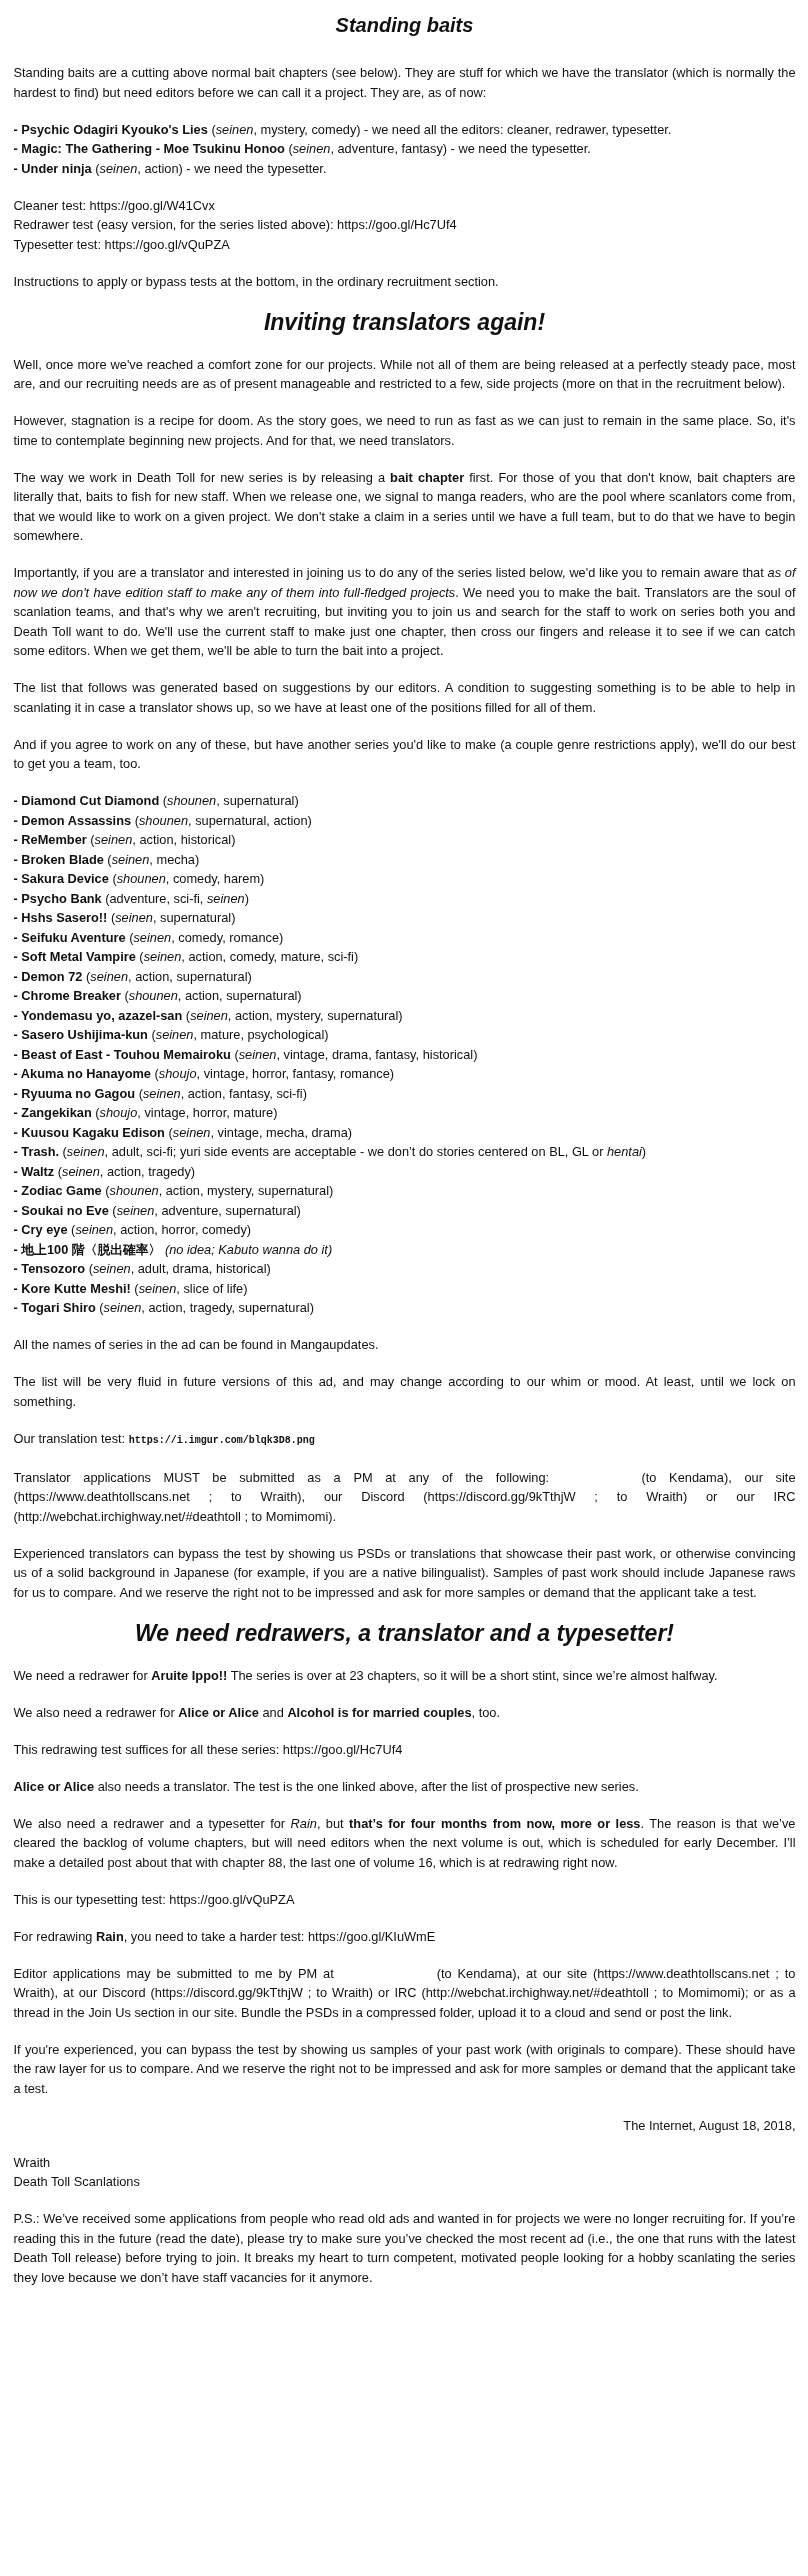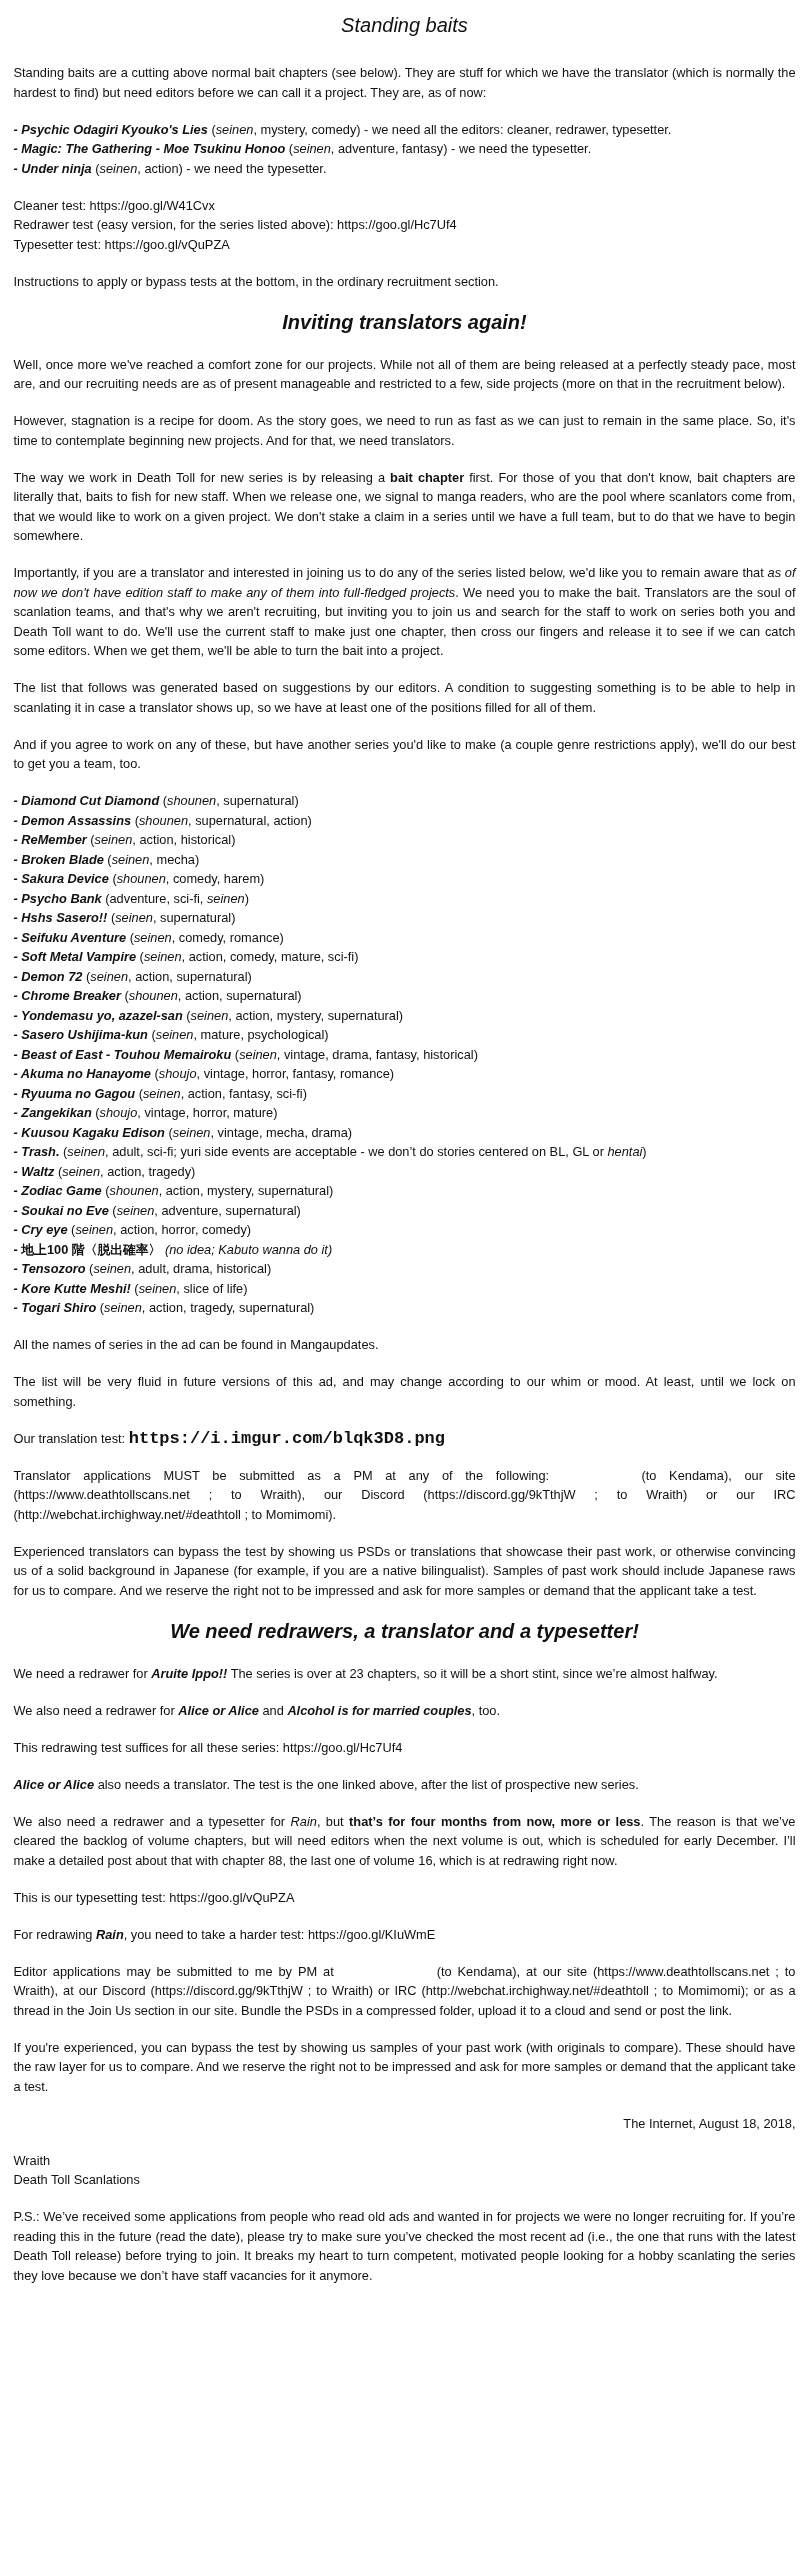--- a/index.html
+++ b/index.html
@@ -1,28 +1,28 @@
 <!DOCTYPE html>
 <html style="font-size:10.8px"><head>
 <meta charset="utf-8">
 <style>
   html, body { margin: 0; padding: 0; background: #ffffff; }
   body { width: 809px; color: #111111; font-family: "Liberation Sans", sans-serif; }
   .doc { box-sizing: border-box; width: 809px; padding: 9.4px 13.5px 12px 13.5px; }
-  .h1 { text-align: center; font-weight: normal; font-style: italic; font-size: 20px; line-height: 27px; margin: 2.7px 0 24px 0; }
-  .h2 { text-align: center; font-weight: bold; font-style: italic; font-size: 20px; line-height: 27px; margin: 17.5px 0 19px 0; }
+  .h1 { text-align: center; font-weight: bold; font-style: italic; font-size: 20px; line-height: 27px; margin: 2.7px 0 24px 0; }
+  .h2 { text-align: center; font-weight: bold; font-style: italic; font-size: 23px; line-height: 27px; margin: 17.5px 0 19px 0; }
   .para { font-size: 12.8px; line-height: 19.5px; margin: 17.5px 0; text-align: justify; }
   .list { margin: 17.5px 0; }
   .line { font-size: 12.8px; line-height: 19.5px; text-align: left; }
   .right { text-align: right; }
   .seg-r { }
   .seg-b { font-weight: bold; }
   .seg-i { font-style: italic; }
-  .seg-bi { font-weight: bold; font-style: italic; }
-  .seg-m { font-family: "Liberation Mono", monospace; font-weight: bold; font-size: 17px; }
+  .seg-bi { font-weight: bold; }
+  .seg-m { font-family: "Liberation Mono", monospace; font-weight: bold; font-size: 10px; }
   .seg-gap { display: inline-block; height: 0.7px; }
 </style>
 </head>
 <body>
 
 <main class="doc">
     <div class="h1">Standing baits</div>
     <p class="para"><span class="seg-r">Standing baits are a cutting above normal bait chapters (see below). They are stuff for which we have the translator (which is normally the hardest to find) but need editors before we can call it a project. They are, as of now:</span></p>
     <div class="list">
       <div class="line"><span class="seg-bi">- Psychic Odagiri Kyouko's Lies</span><span class="seg-r"> (</span><span class="seg-i">seinen</span><span class="seg-r">, mystery, comedy) - we need all the editors: cleaner, redrawer, typesetter.</span></div>

